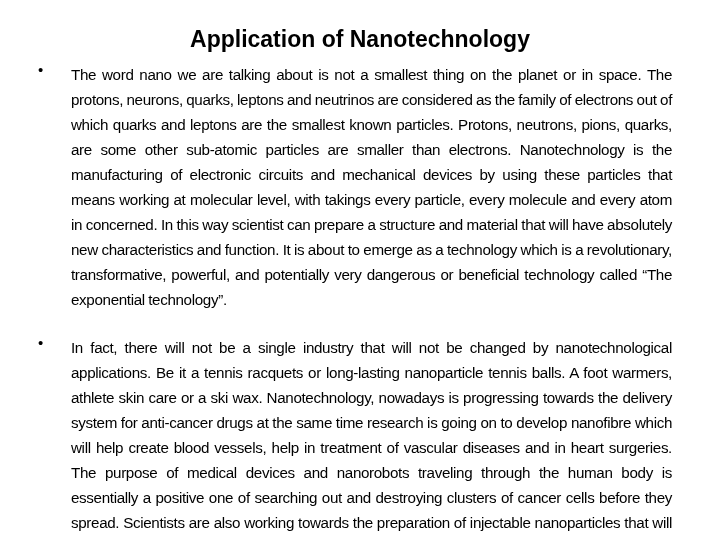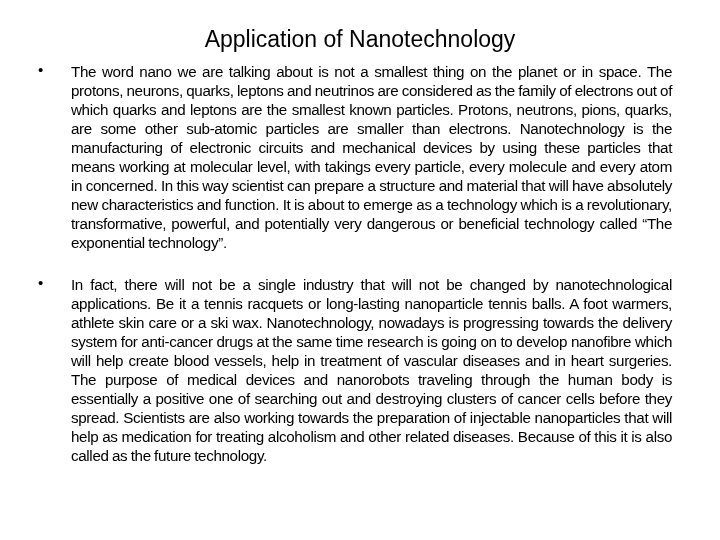--- a/index.html
+++ b/index.html
@@ -1,24 +1,24 @@
 <!DOCTYPE html>
 <html><head>
 <meta charset="utf-8">
 <style>
   html, body { margin: 0; padding: 0; background: #ffffff; }
   body { width: 720px; height: 540px; position: relative; overflow: hidden;
          font-family: "Liberation Sans", sans-serif; color: #000; }
   .title { position: absolute; top: 26px; left: 0; width: 720px; text-align: center;
-           font-size: 23px; font-weight: normal; letter-spacing: 0px; }
+           font-size: 23px; font-weight: bold; letter-spacing: 0px; }
   .bullets { position: absolute; left: 38px; top: 62px; width: 634px; margin: 0; padding: 0; list-style: none; }
   .bullet { position: relative; padding-left: 33px; margin: 0; }
   .bullet + .bullet { margin-top: 23px; }
   .dot { position: absolute; left: 0; top: 0; font-size: 15px; line-height: 16.6px; }
-  .text { display: block; font-size: 15.2px; line-height: 19px; text-align: justify;
+  .text { display: block; font-size: 15.2px; line-height: 25px; text-align: justify;
           letter-spacing: -0.35px; word-spacing: -0.5px; }
 </style>
 </head>
 <body>
 
 <div class="title">Application of Nanotechnology</div>
 
 <ul class="bullets">
   <li class="bullet">
     <span class="dot">•</span>

